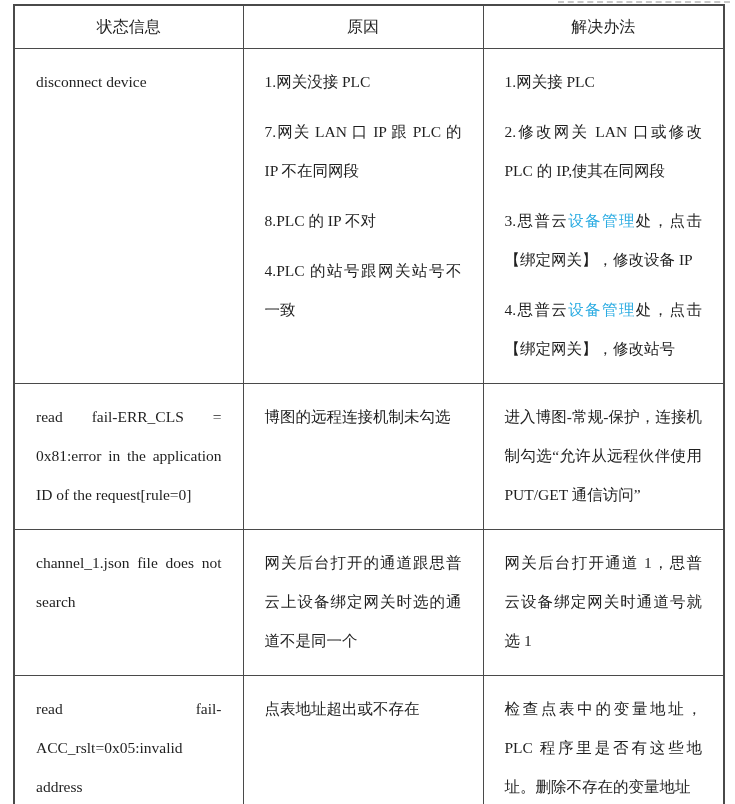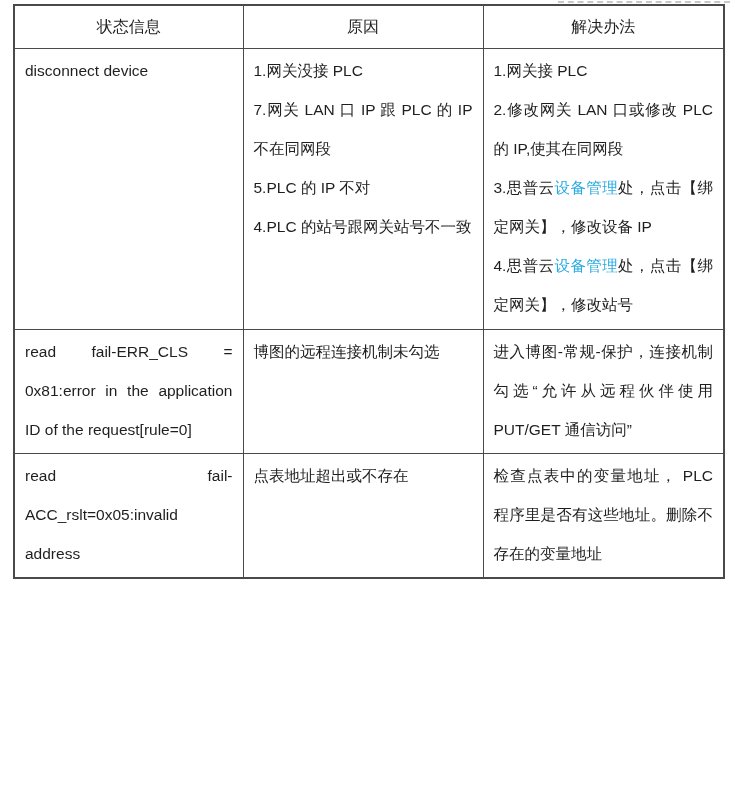--- a/index.html
+++ b/index.html
@@ -46,24 +46,25 @@
     font-size: 16px;
     padding: 2px 4px;
   }
   td {
     border: 1px solid #4a4a4a;
     vertical-align: top;
     padding: 2px 10px 4px 10px;
     font-size: 15.5px;
   }
   td p {
-    margin: 0;
+    margin: 11px;
     line-height: 39px;
     text-align: justify;
     word-break: break-word;
+    font-family: Liberation Serif, serif;
   }
   
   tbody tr:nth-child(1) td { height: 274px; }
   tbody tr:nth-child(2) td { height: 110px; }
   tbody tr:nth-child(3) td { height: 111px; }
   tbody tr:nth-child(4) td { height: 102px; }
   tbody tr:nth-child(5) td { height: 114px; }
   span.link { cursor: pointer; }
 </style>
 </head>
@@ -85,21 +86,21 @@
       </tr>
     </thead>
     <tbody id="table-body">
         <tr>
           <td>
             <p>disconnect device</p>
           </td>
           <td>
             <p>1.网关没接 PLC</p>
             <p>7.网关 LAN 口 IP 跟 PLC 的 IP 不在同网段</p>
-            <p>5.PLC 的 IP 不对</p>
+            <p>8.PLC 的 IP 不对</p>
             <p>4.PLC 的站号跟网关站号不一致</p>
           </td>
           <td>
             <p>1.网关接 PLC</p>
             <p>2.修改网关 LAN 口或修改 PLC 的 IP,使其在同网段</p>
             <p>3.思普云<span class="link" style="color: rgb(41, 171, 226);">设备管理</span>处，点击【绑定网关】，修改设备 IP</p>
             <p>4.思普云<span class="link" style="color: rgb(41, 171, 226);">设备管理</span>处，点击【绑定网关】，修改站号</p>
           </td>
         </tr>
         <tr>
@@ -108,20 +109,31 @@
           </td>
           <td>
             <p>博图的远程连接机制未勾选</p>
           </td>
           <td>
             <p>进入博图-常规-保护，连接机制勾选“允许从远程伙伴使用 PUT/GET 通信访问”</p>
           </td>
         </tr>
         <tr>
           <td>
+            <p>channel_1.json file does not search</p>
+          </td>
+          <td>
+            <p>网关后台打开的通道跟思普云上设备绑定网关时选的通道不是同一个</p>
+          </td>
+          <td>
+            <p>网关后台打开通道 1，思普云设备绑定网关时通道号就选 1</p>
+          </td>
+        </tr>
+        <tr>
+          <td>
             <p>read fail-ACC_rslt=0x05:invalid address</p>
           </td>
           <td>
             <p>点表地址超出或不存在</p>
           </td>
           <td>
             <p>检查点表中的变量地址， PLC 程序里是否有这些地址。删除不存在的变量地址</p>
           </td>
         </tr>
       </tbody>

